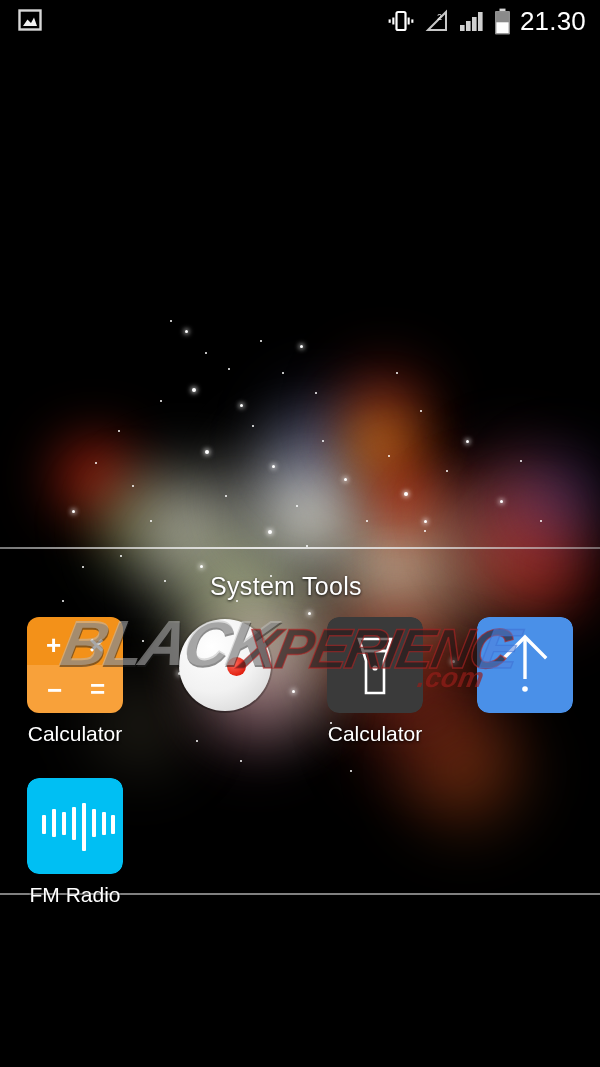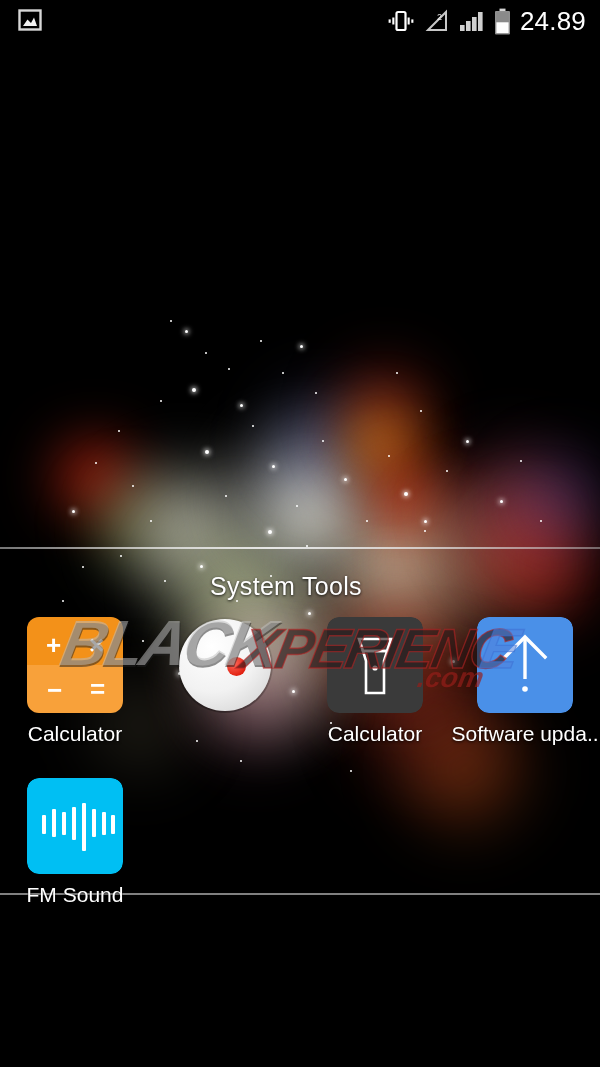--- a/index.html
+++ b/index.html
@@ -196,21 +196,21 @@
 
     <span style="display:flex;align-items:center;">
       <svg width="17" height="27" viewBox="0 0 17 27">
         <rect x="5.5" y="0.6" width="6" height="2.6" fill="#d6d6d6"></rect>
         <rect x="1" y="3" width="15" height="23.5" rx="1" fill="#909090"></rect>
         <rect x="2.4" y="4.3" width="12.2" height="10" fill="#8a8a8a"></rect>
         <rect x="2.4" y="14.3" width="12.2" height="10.8" fill="#ffffff"></rect>
       </svg>
     </span>
 
-    <span id="clock">24.89</span>
+    <span id="clock">21.30</span>
   </div>
 </div>
 
 <div id="divider-top"></div>
 <div id="divider-bottom"></div>
 
 <div id="folder-title">System Tools</div>
 
 <div id="watermark">
   <span class="wm-black">BLACK</span>
@@ -254,31 +254,30 @@
 
   <div class="app-cell">
     <div class="app-icon">
       <div class="sw-bg"></div>
       <svg width="96" height="96" viewBox="0 0 96 96" style="position:absolute;left:0;top:0;">
         <line x1="48" y1="20" x2="48" y2="62" stroke="#ffffff" stroke-width="3.4" stroke-linecap="butt"></line>
         <polyline points="28,40 48,20 68,40" fill="none" stroke="#ffffff" stroke-width="3.4" stroke-linecap="square"></polyline>
         <circle cx="48" cy="72" r="2.8" fill="#ffffff"></circle>
       </svg>
     </div>
-    <div class="app-label">Software upda..</div>
   </div>
 
   <div class="app-cell">
     <div class="app-icon">
       <div class="fm-bg"></div>
       <div class="fm-bar" style="left:15px;top:37px;height:19px;"></div>
       <div class="fm-bar" style="left:25px;top:31px;height:28px;"></div>
       <div class="fm-bar" style="left:35px;top:34px;height:23px;"></div>
       <div class="fm-bar" style="left:45px;top:29px;height:33px;"></div>
       <div class="fm-bar" style="left:55px;top:25px;height:48px;"></div>
       <div class="fm-bar" style="left:65px;top:31px;height:28px;"></div>
       <div class="fm-bar" style="left:75px;top:34px;height:23px;"></div>
       <div class="fm-bar" style="left:84px;top:37px;height:19px;"></div>
     </div>
-    <div class="app-label">FM Sound</div>
+    <div class="app-label">FM Radio</div>
   </div>
 
 </div>
 
 </body></html>

